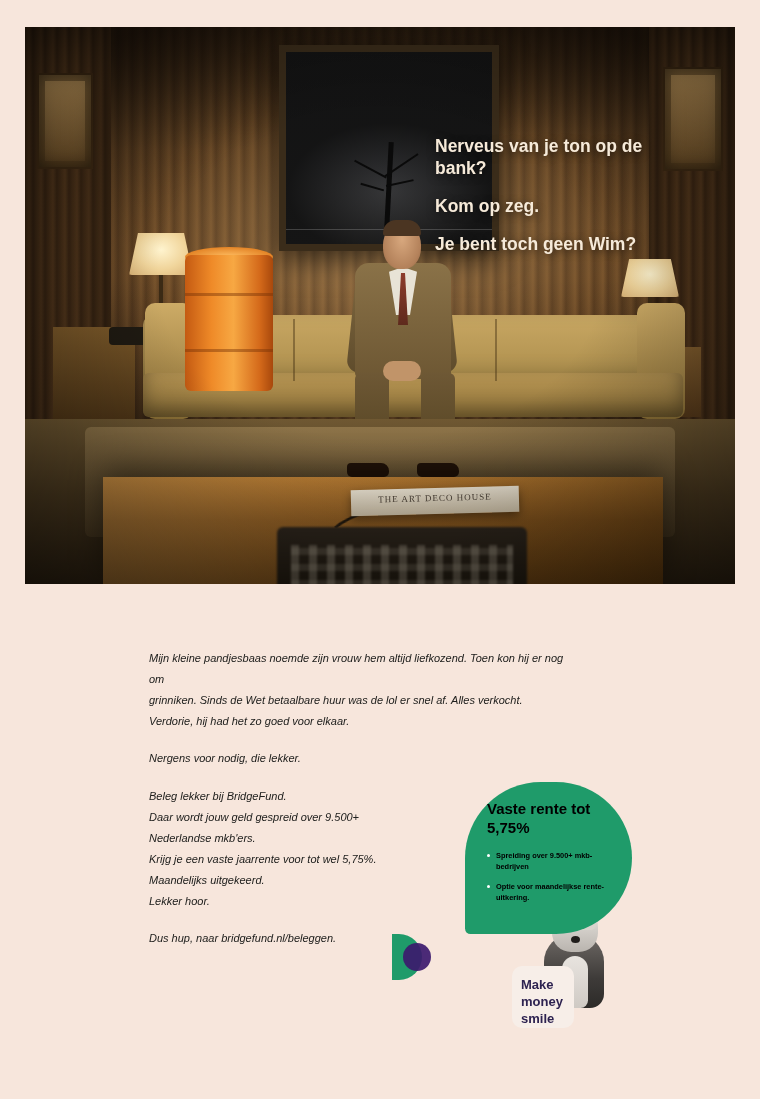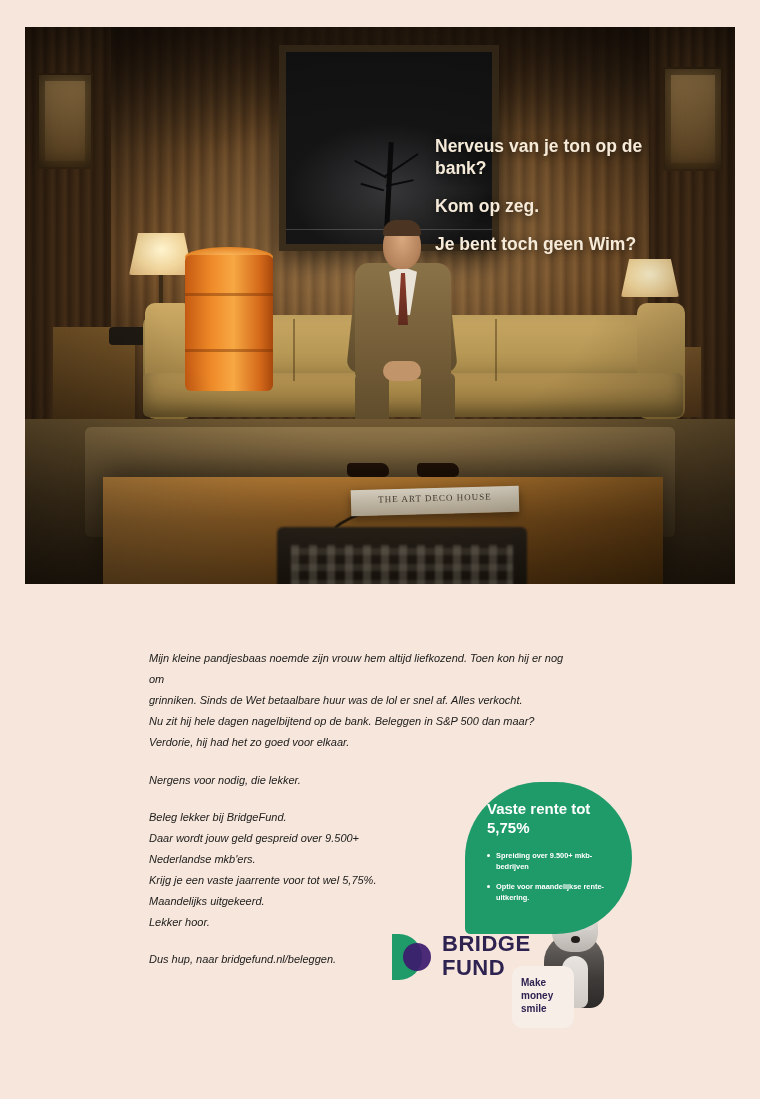--- a/index.html
+++ b/index.html
@@ -444,21 +444,21 @@
 
   
   .blob {
     position: absolute;
     left: 465px;
     top: 782px;
     width: 167px;
     height: 152px;
     background: #1f9b6a;
     border-radius: 84px 84px 84px 6px;
-    color: #ffffff;
+    color: #000000;
     padding: 18px 18px 0 22px;
     box-sizing: border-box;
   }
   .blob-title {
     font-size: 15px;
     font-weight: bold;
     line-height: 1.25;
     margin-bottom: 12px;
   }
   .blob-list {
@@ -590,21 +590,21 @@
     left: 512px;
     top: 966px;
     width: 62px;
     height: 62px;
     background: #f7eee8;
     border-radius: 10px;
     padding: 10px 20px 0 9px;
     box-sizing: border-box;
     color: #2d2250;
     font-weight: bold;
-    font-size: 10px;
+    font-size: 13px;
     line-height: 1.32;
   }
 </style>
 </head>
 <body>
 
 <div class="hero">
   <div class="room"></div>
   <div class="wall-shade"></div>
   <div class="side-wall-l"></div>
@@ -687,21 +687,20 @@
     <p>Nerveus van je ton op de bank?</p>
     <p>Kom op zeg.</p>
     <p>Je bent toch geen Wim?</p>
   </div>
 </div>
 
 <div class="copy">
   <p>
     <span class="line">Mijn kleine pandjesbaas noemde zijn vrouw hem altijd liefkozend. Toen kon hij er nog om</span>
     <span class="line">grinniken. Sinds de Wet betaalbare huur was de lol er snel af. Alles verkocht.</span>
-    <span class="line">Nu zit hij hele dagen nagelbijtend op de bank. Beleggen in S&amp;P 500 dan maar?</span>
     <span class="line">Verdorie, hij had het zo goed voor elkaar.</span>
   </p>
   <p>
     <span class="line">Nergens voor nodig, die lekker.</span>
   </p>
   <p>
     <span class="line">Beleg lekker bij BridgeFund.</span>
     <span class="line">Daar wordt jouw geld gespreid over 9.500+</span>
     <span class="line">Nederlandse mkb'ers.</span>
     <span class="line">Krijg je een vaste jaarrente voor tot wel 5,75%.</span>
@@ -727,19 +726,15 @@
     <li>Spreiding over 9.500+ mkb-bedrijven</li>
     <li>Optie voor maandelijkse rente-uitkering.</li>
   </ul>
 </div>
 
 <div class="logo">
   <div class="logo-mark">
     <div class="mark-green"></div>
     <div class="mark-purple"></div>
   </div>
-  <div class="logo-text">
-    <div>BRIDGE</div>
-    <div>FUND</div>
-  </div>
 </div>
 
 <div class="payoff">Make money smile</div>
 
 </body></html>

